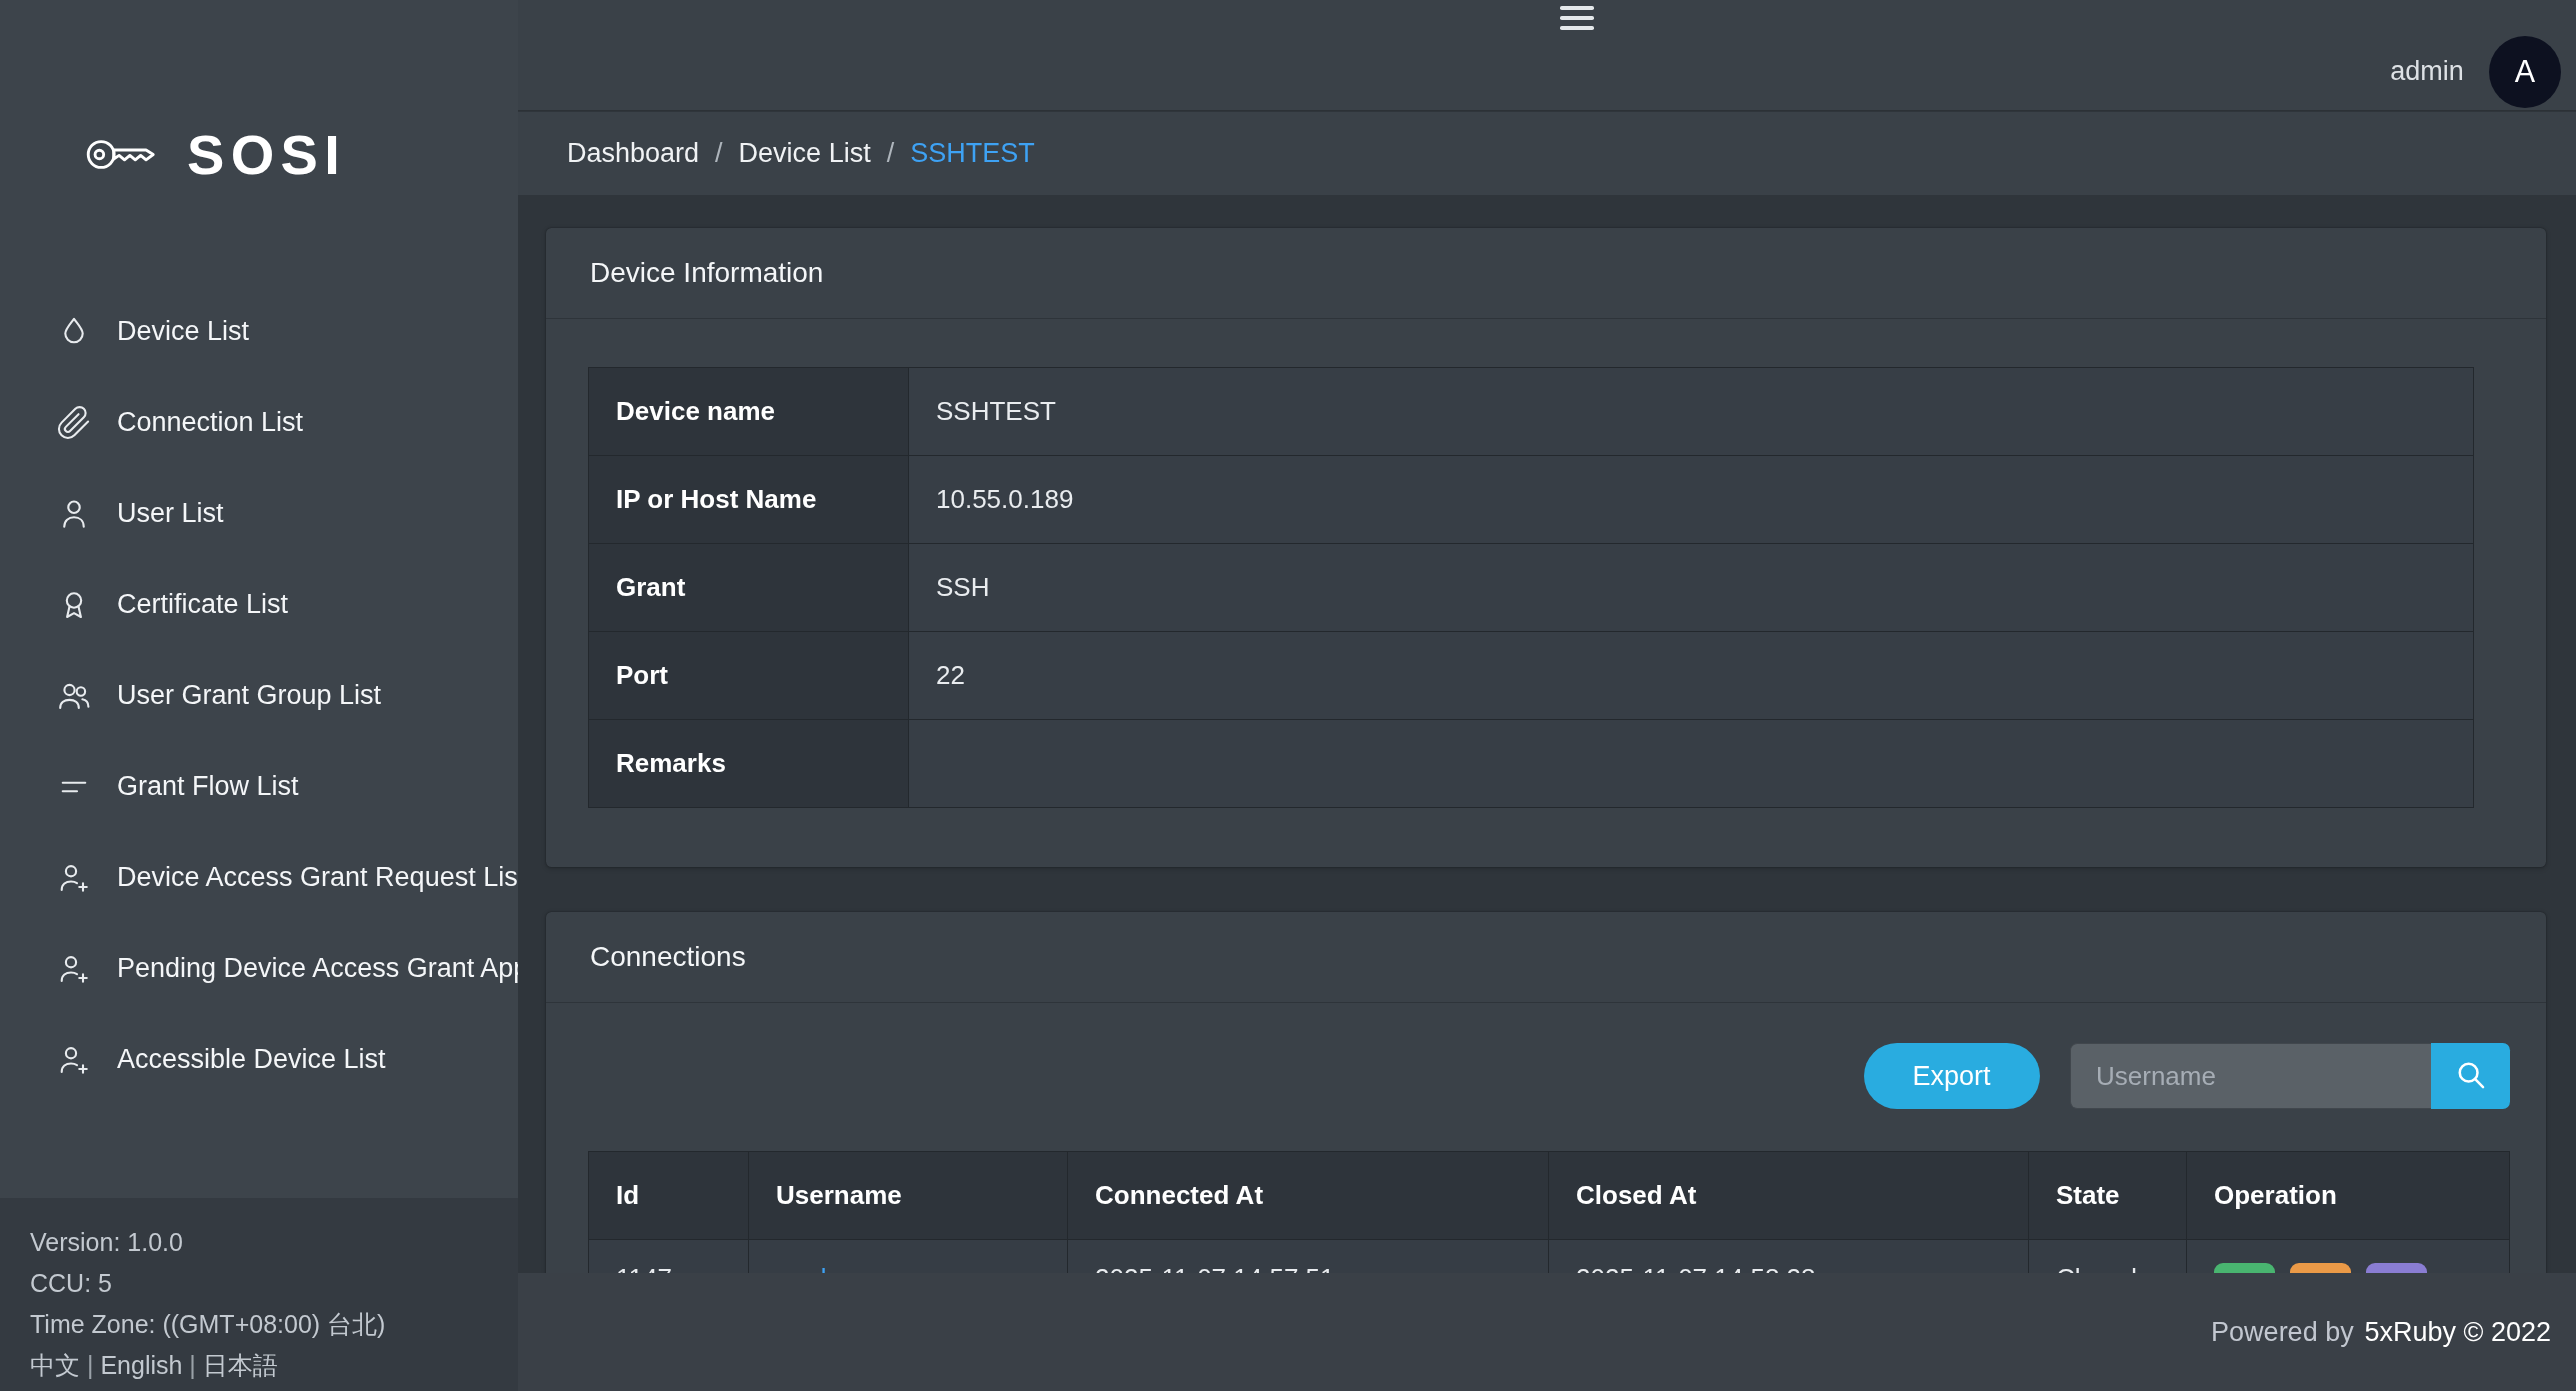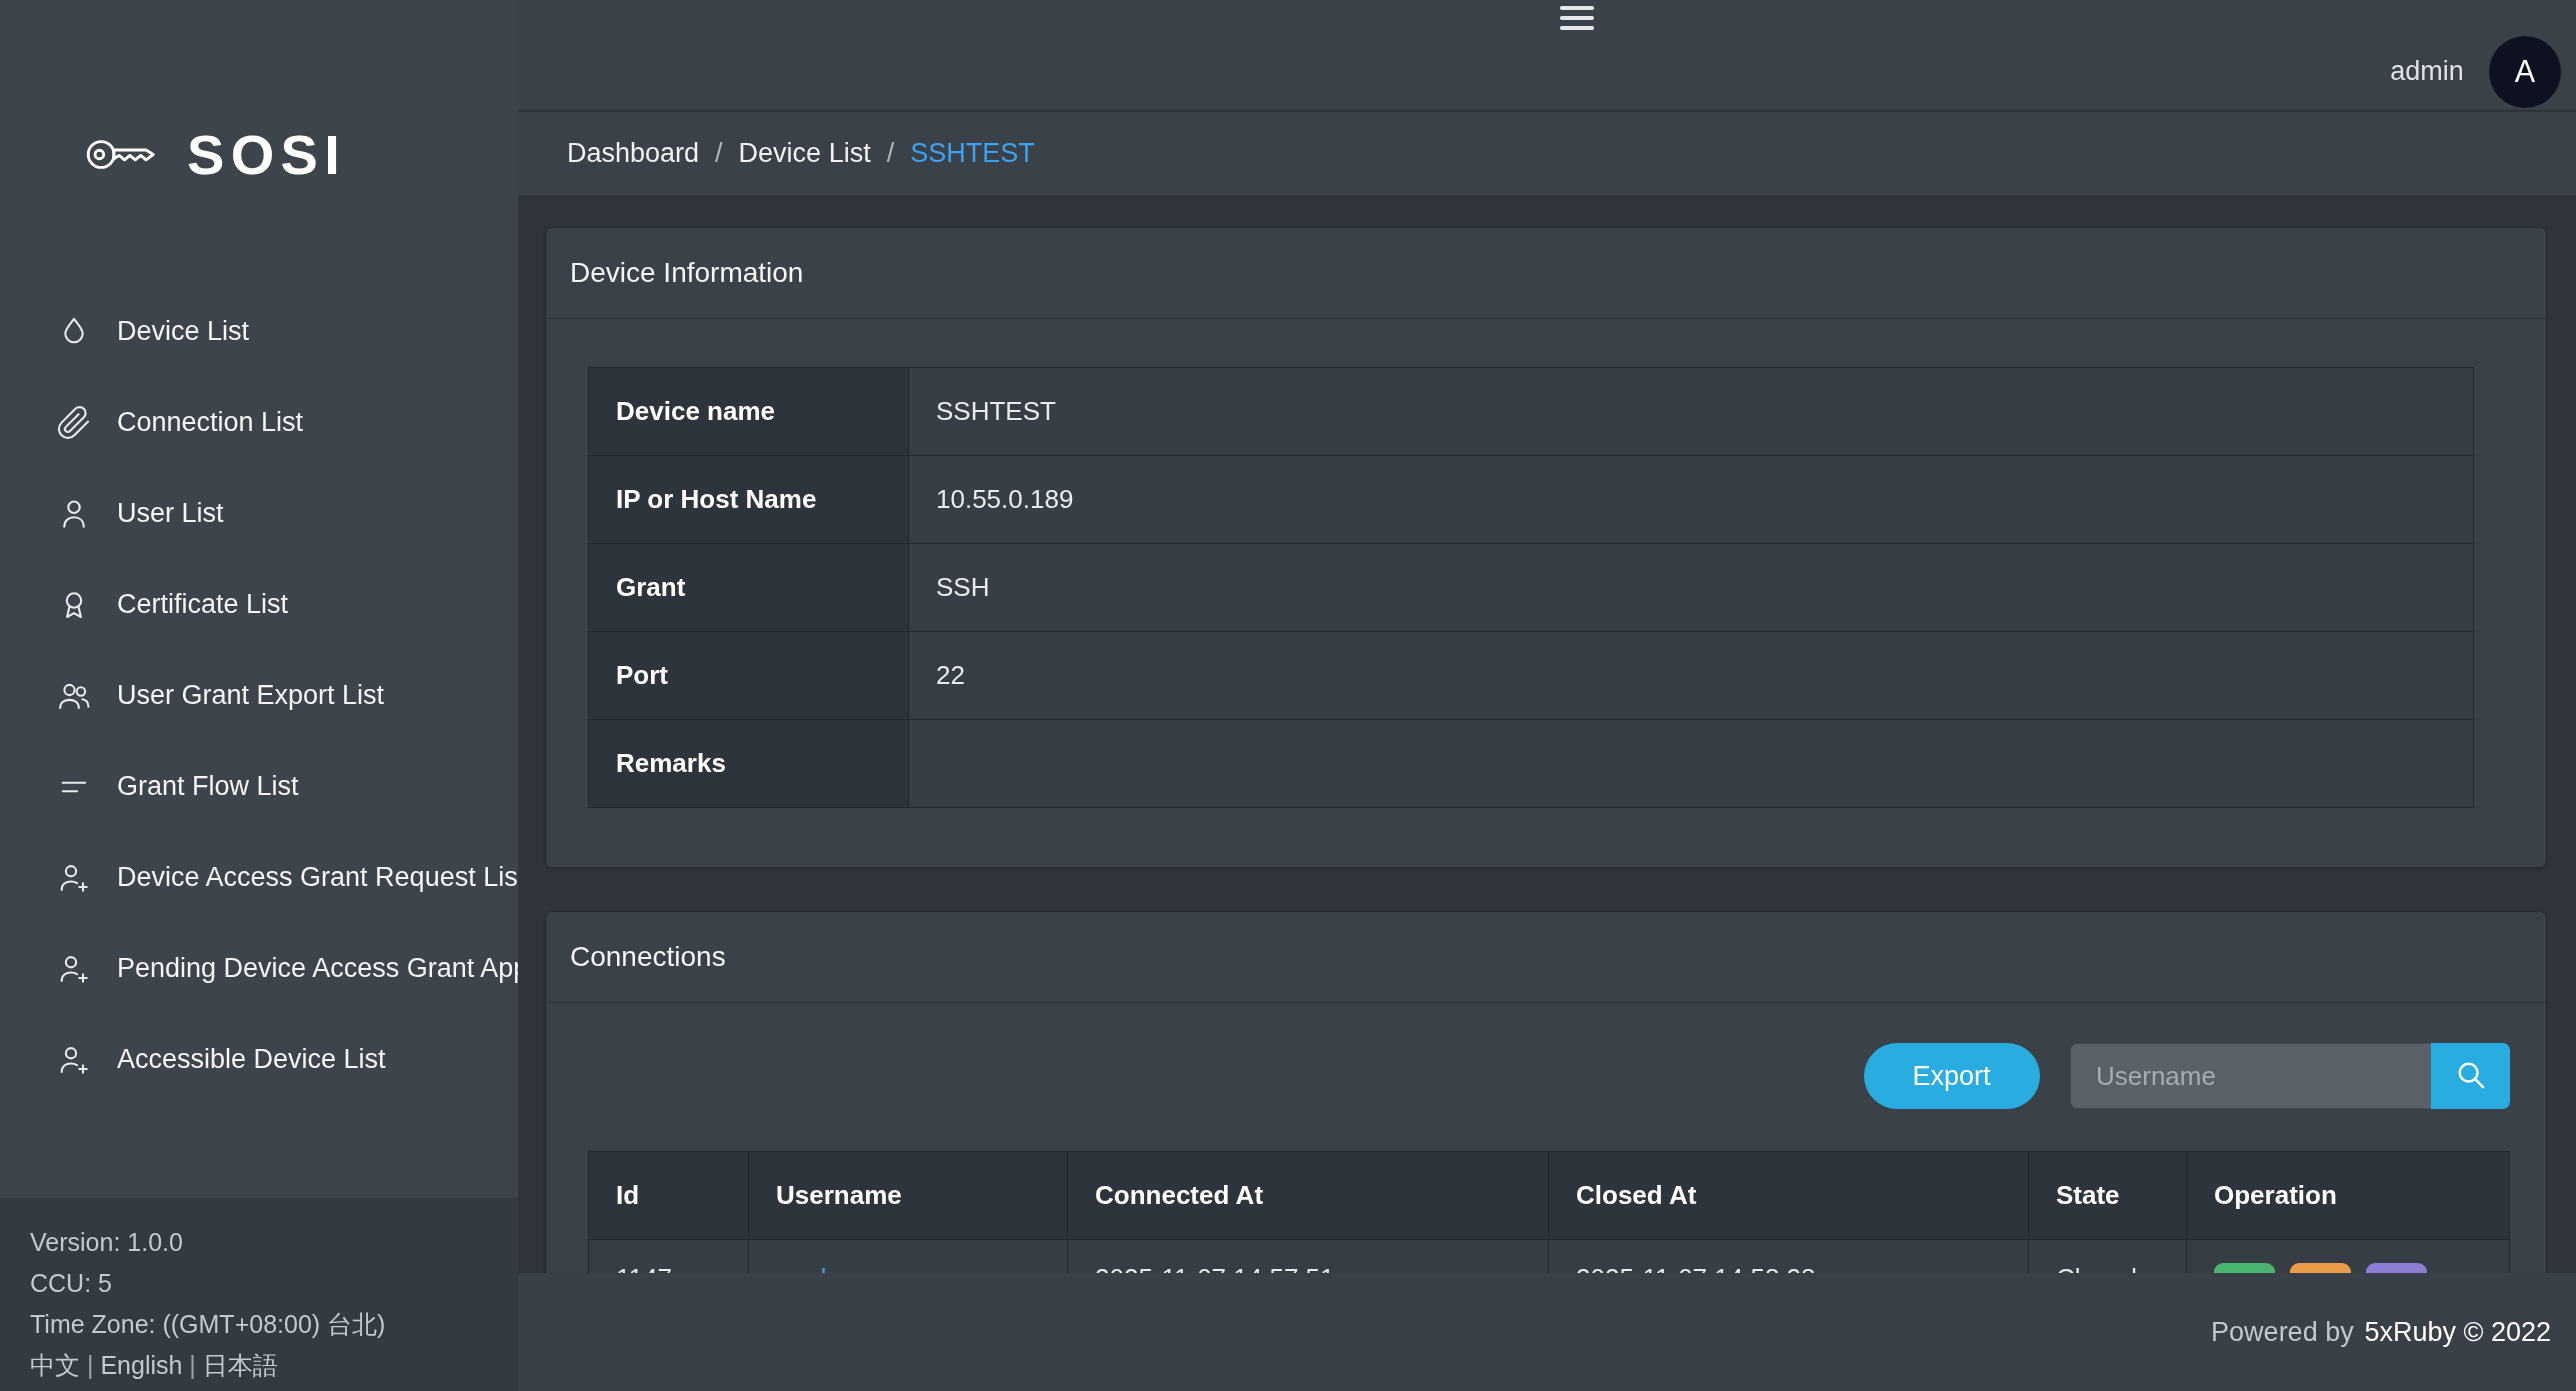--- a/index.html
+++ b/index.html
@@ -48,21 +48,21 @@
   .crumb-sep { font-size:27px; color:#aeb5bc; margin:0 16px; }
   .crumb-current { font-size:27px; color:#3ea2f4; cursor:pointer; }
 
   
   .content { position:absolute; left:518px; top:195px; right:0; height:1196px;
              background:#2f353b; z-index:10; }
   .card { background:#3a4148; border-radius:5.4px; margin:0 30px 0 28px;
           box-shadow:0 0 1.8px rgba(0,0,0,.45), 0 1.8px 5.4px rgba(0,0,0,.18); }
   .card1 { margin-top:33px; }
   .card2 { margin-top:45px; height:502px; }
-  .card-header { height:91px; display:flex; align-items:center; padding-left:24px;
+  .card-header { height:91px; display:flex; align-items:center; padding-left:44px;
                  border-bottom:1.8px solid #2e343a; }
   .card-title { font-size:28px; color:#f4f6f8; font-weight:500; }
   .card-body { padding:48px 72px 59px 42px; }
 
   
   .info-table { width:100%; border-collapse:collapse; border:1.8px solid #23282d; }
   .info-table td { border:1.8px solid #23282d; height:88px; font-size:26px;
                    padding-left:27px; }
   .info-table td.k { width:320px; background:#2e343b; color:#ffffff; font-weight:700; }
   .info-table td.v { background:#373e46; color:#e9ecef; }
@@ -168,21 +168,21 @@
 
       <div class="nav-item">
         <span class="nav-icon">
           <svg width="36" height="36" viewBox="0 0 24 24" fill="none" stroke="currentColor" stroke-width="1.4" stroke-linecap="round" stroke-linejoin="round">
               <circle cx="9" cy="8" r="3.4"></circle>
               <path d="M2.8 20c0-3.6 2.8-5.4 6.2-5.4s6.2 1.8 6.2 5.4"></path>
               <circle cx="16.6" cy="9" r="2.8"></circle>
               <path d="M17.6 14.2c2.6.4 4 2.3 4 5"></path>
             </svg>
         </span>
-        <span class="nav-label">User Grant Export List</span>
+        <span class="nav-label">User Grant Group List</span>
       </div>
 
       <div class="nav-item">
         <span class="nav-icon">
           <svg width="36" height="36" viewBox="0 0 24 24" fill="none" stroke="currentColor" stroke-width="1.4" stroke-linecap="round">
               <path d="M4.5 9.2h15M4.5 14.8h9.5"></path>
             </svg>
         </span>
         <span class="nav-label">Grant Flow List</span>
       </div>

